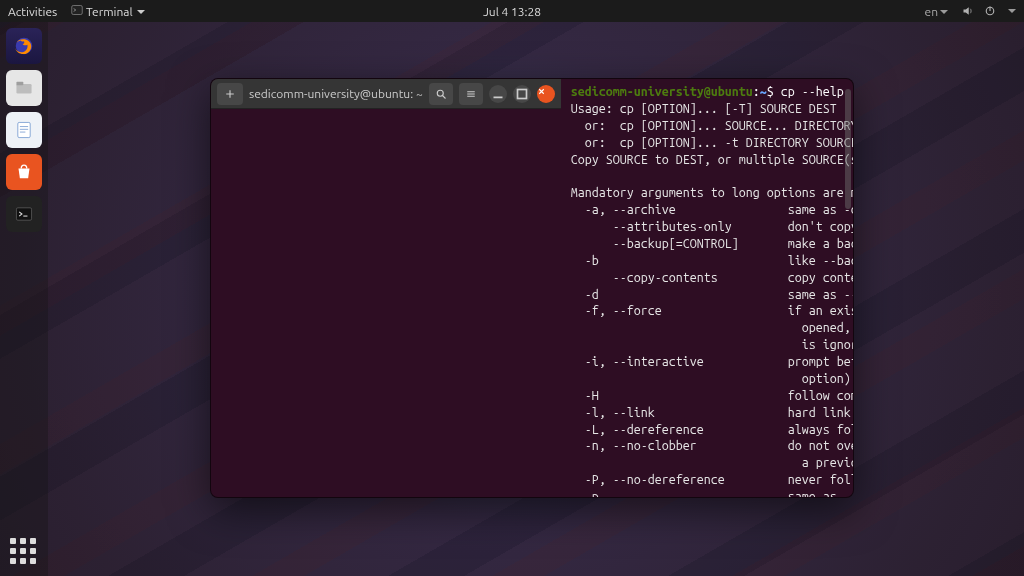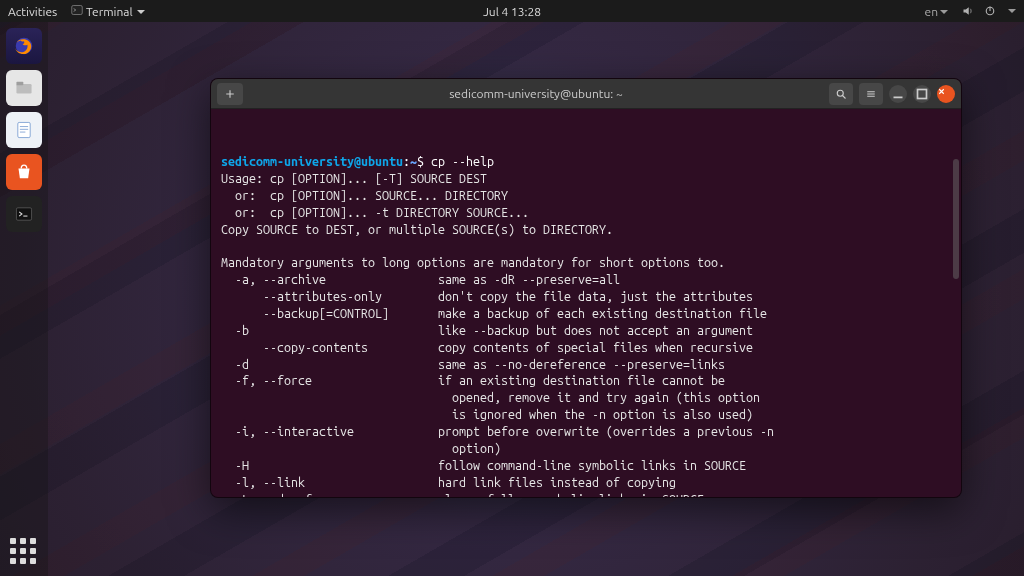--- a/index.html
+++ b/index.html
@@ -66,28 +66,27 @@
   }
   .apps-grid .grid{
     width:28px;height:28px;display:grid;grid-template-columns:repeat(3,6px);grid-template-rows:repeat(3,6px);gap:4px;
   }
   .apps-grid .grid span{background:#ddd;border-radius:1px}
 
   
   .termwin{
     position:absolute;
     left:210px; top:78px;
-    width:752px; height:420px;
+    width:644px; height:420px;
     background:#2e0d23;
     border-radius:8px;
     box-shadow:0 12px 40px rgba(0,0,0,.55);
-    display:flex; flex-direction:column;
+    display:flex; flex-direction:row;
     overflow:hidden;
     border:1px solid rgba(0,0,0,.6);
-    gap:40px;
   }
   .titlebar{
     height:30px; background:#353535; color:#ddd;
     display:flex; align-items:center; position:relative;
     font-size:12px;
     border-bottom:1px solid #222;
   }
   .titlebar .title{flex:1;text-align:center;opacity:.9}
   .titlebar .left-btns, .titlebar .right-btns{display:flex;align-items:center;gap:6px;padding:0 6px}
   .tb-btn{
@@ -107,21 +106,21 @@
     font-size:12.5px;
     line-height:1.35;
     color:#e6e6e6;
     white-space:pre;
     position:relative;
   }
   .scrollbar{
     position:absolute; right:2px; top:10px; width:6px; height:120px;
     background:#6a6a6a;border-radius:3px;opacity:.5;
   }
-  .p-green{color:#0ea5e9;font-weight:bold}
+  .p-green{color:#4d7c0f;font-weight:bold}
   .p-blue{color:#6aa7ff;font-weight:bold}
   .p-white{color:#fff}
 </style>
 </head>
 <body>
 
 <div class="wallpaper"></div>
 
 <div class="topbar">
   <div class="left">

